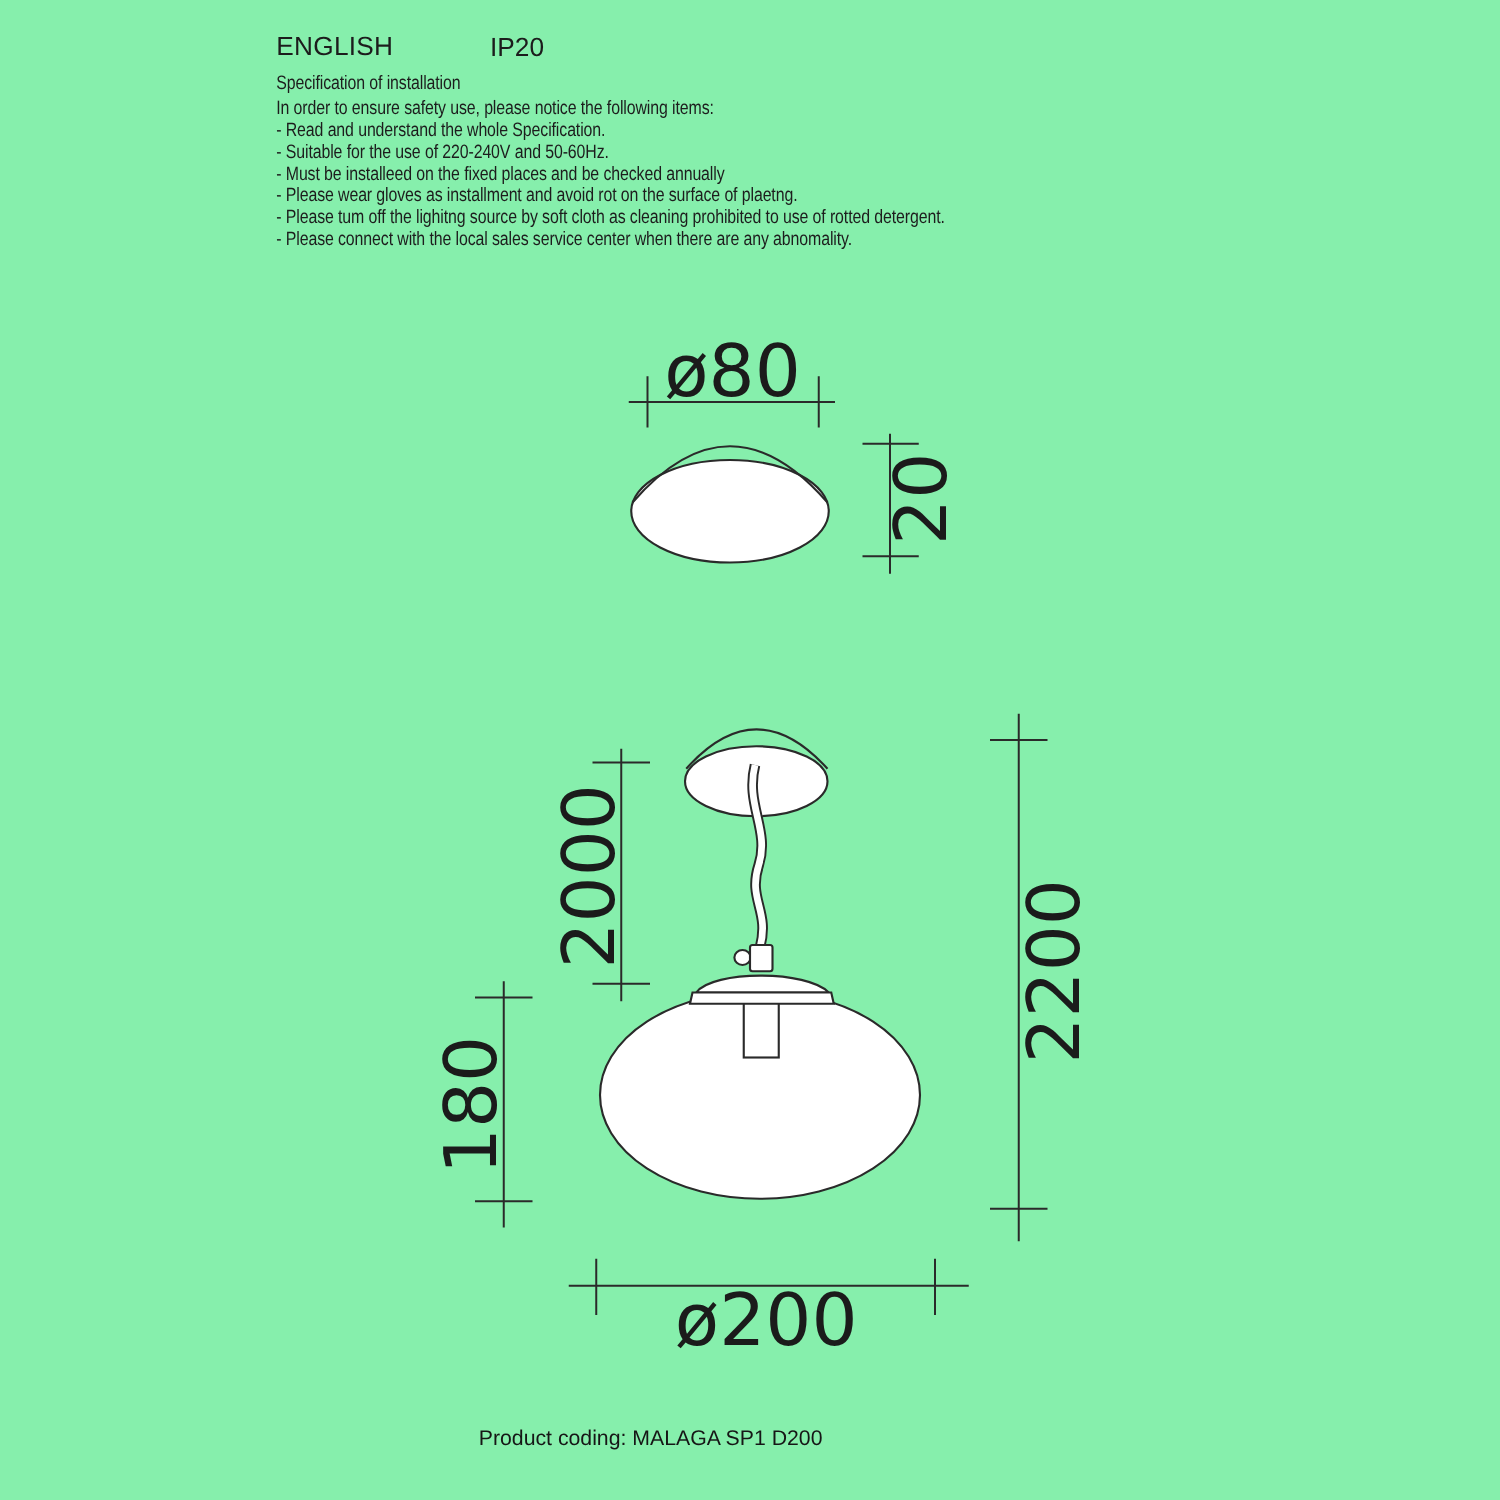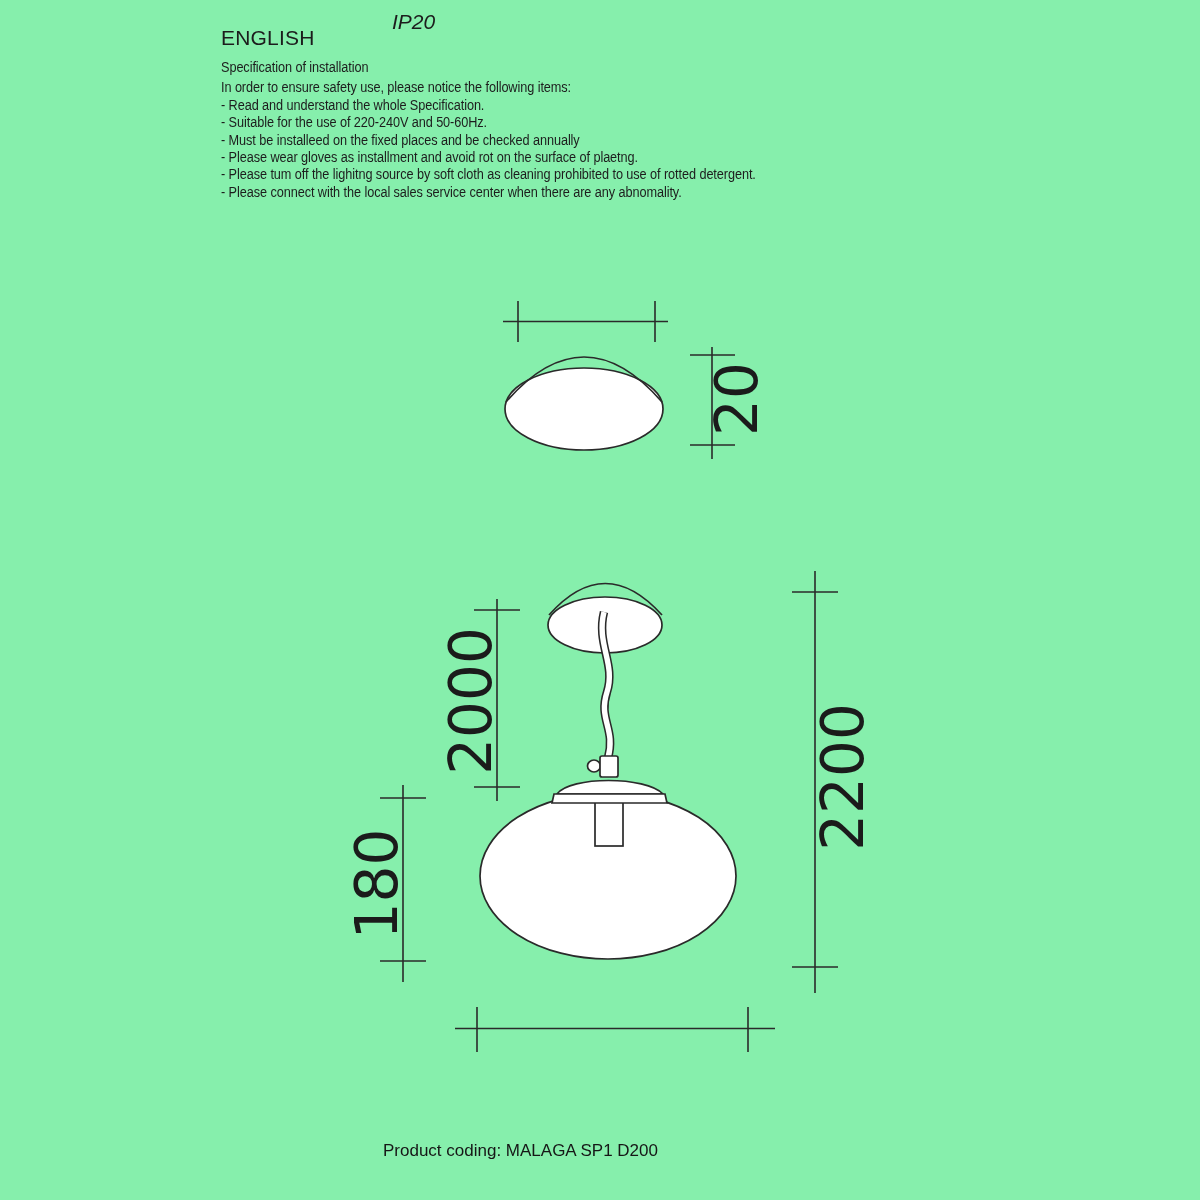--- a/index.html
+++ b/index.html
@@ -2,21 +2,21 @@
 <html><head>
 <meta charset="utf-8">
 <style>
   html,body{margin:0;padding:0;background:#fff;}
   .canvas{
     position:relative;width:1200px;height:1200px;background:#86efac;
     font-family:"Liberation Sans",sans-serif;color:#1c1c1c;overflow:hidden;
   }
   .abs{position:absolute;white-space:nowrap;}
   .h-lang{left:221px;top:26px;font-size:21px;line-height:1.15;letter-spacing:0.2px;}
-  .h-ip{left:392px;top:10px;font-size:21px;line-height:1.15;font-style:italic;}
+  .h-ip{left:392px;top:27px;font-size:21px;line-height:1.15;}
   .spec{
     left:221px;top:58px;font-size:15.5px;line-height:17.4px;letter-spacing:-0.1px;
     transform:scaleX(0.82);transform-origin:0 0;color:#1d1d1d;
   }
   .spec .title{margin-bottom:3px;}
   .spec div{white-space:nowrap;}
   .dim{
     position:absolute;font-family:"DejaVu Sans",sans-serif;font-size:58px;
     line-height:1;color:#1b1b1b;white-space:nowrap;
     transform:translate(-50%,-50%);
@@ -115,20 +115,22 @@
     <div class="title">Specification of installation</div>
     <div>In order to ensure safety use, please notice the following items:</div>
     <div>- Read and understand the whole Specification.</div>
     <div>- Suitable for the use of 220-240V and 50-60Hz.</div>
     <div>- Must be installeed on the fixed places and be checked annually</div>
     <div>- Please wear gloves as installment and avoid rot on the surface of plaetng.</div>
     <div>- Please tum off the lighitng source by soft cloth as cleaning prohibited to use of rotted detergent.</div>
     <div>- Please connect with the local sales service center when there are any abnomality.</div>
   </div>
 
+  <div class="dim" style="left:586px;top:297px;">ø80</div>
   <div class="dim rot" style="left:737px;top:399px;">20</div>
   <div class="dim rot" style="left:471px;top:701px;">2000</div>
   <div class="dim rot" style="left:377px;top:884px;">180</div>
   <div class="dim rot" style="left:843px;top:777px;">2200</div>
+  <div class="dim" style="left:613px;top:1056px;">ø200</div>
 
   <div class="abs footer">Product coding: MALAGA SP1 D200</div>
 
 </div>
 
 </body></html>

